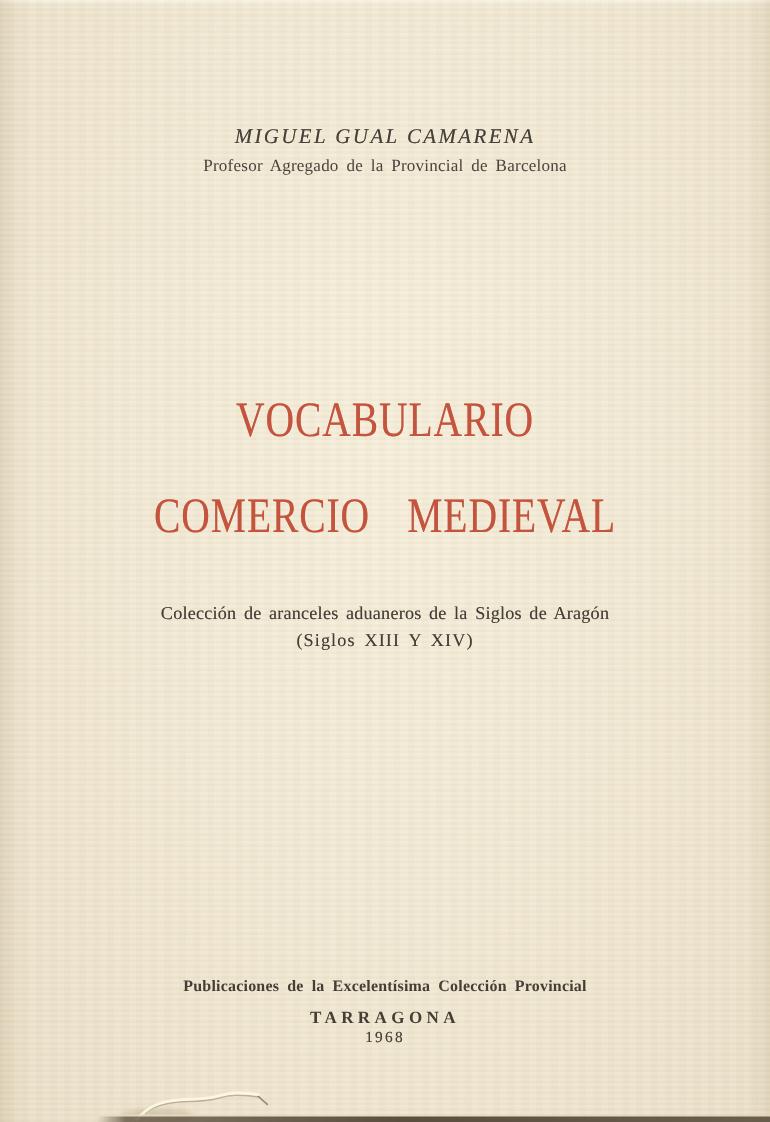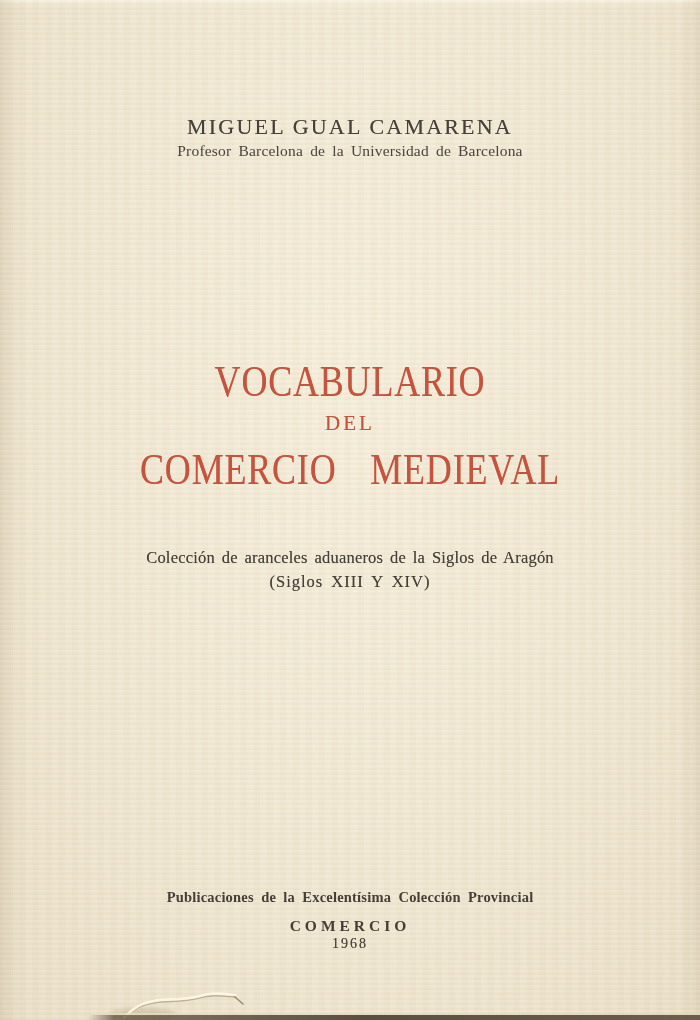--- a/index.html
+++ b/index.html
@@ -34,24 +34,25 @@
   }
   .textblock {
     position: absolute;
     left: 0;
     width: 700px;
     text-align: center;
     white-space: nowrap;
   }
   .author {
     top: 114px;
-    font-size: 22px;
+    font-size: 19px;
     letter-spacing: 2.2px;
     color: #45403a;
     text-shadow: 0 0 0.5px rgba(69,64,58,0.55);
+    font-style: italic;
   }
   .affiliation {
     top: 142px;
     font-size: 15.5px;
     word-spacing: 3px;
     letter-spacing: 0.2px;
     color: #4a443d;
   }
   .title-main {
     font-size: 45px;
@@ -140,35 +141,34 @@
       rgba(226,214,184,0.7) 100%);
   }
 </style>
 </head>
 <body>
 
 <div class="page">
 
   <div class="textblock author">MIGUEL GUAL CAMARENA</div>
 
-  <div class="textblock affiliation">Profesor Barcelona de la Universidad de Barcelona</div>
+  <div class="textblock affiliation">Profesor Agregado de la Provincial de Barcelona</div>
 
   <div class="textblock title-main title-1">VOCABULARIO</div>
 
-  <div class="textblock title-2">DEL</div>
 
   <div class="textblock title-main title-3">COMERCIO MEDIEVAL</div>
 
   <div class="textblock subtitle-1">Colección de aranceles aduaneros de la Siglos de Aragón</div>
 
   <div class="textblock subtitle-2">(Siglos XIII Y XIV)</div>
 
   <div class="textblock publisher">Publicaciones de la Excelentísima Colección Provincial</div>
 
-  <div class="textblock city">COMERCIO</div>
+  <div class="textblock city">TARRAGONA</div>
 
   <div class="textblock year">1968</div>
 
   <svg class="tear-svg" viewBox="0 0 180 47" xmlns="http://www.w3.org/2000/svg">
     <defs>
       <filter id="soft" x="-40%" y="-40%" width="180%" height="180%">
         <feGaussianBlur stdDeviation="2.2"></feGaussianBlur>
       </filter>
     </defs>
     <ellipse cx="48" cy="42" rx="34" ry="7" fill="rgba(150,128,92,0.28)" filter="url(#soft)"></ellipse>

